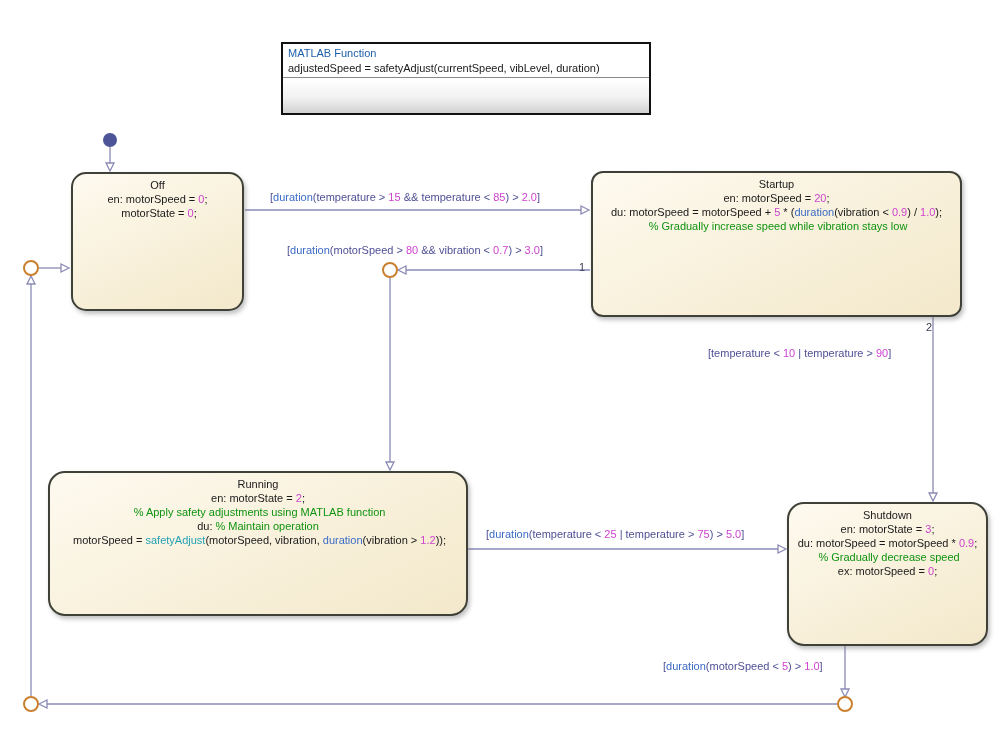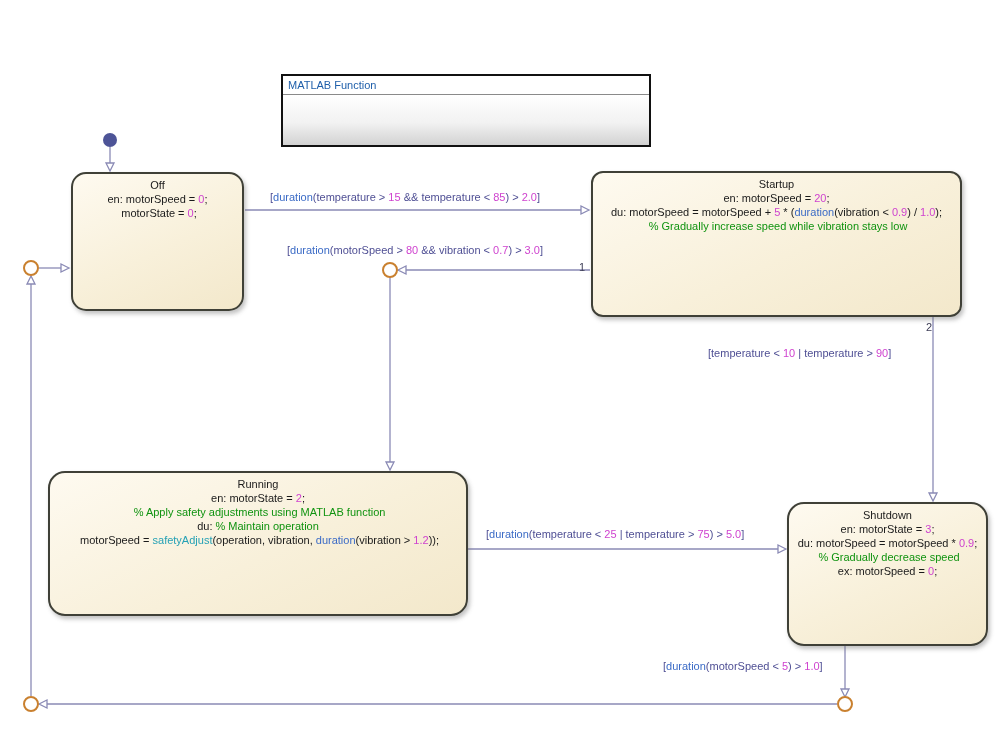--- a/index.html
+++ b/index.html
@@ -82,23 +82,24 @@
     <circle cx="110" cy="140" r="7" fill="#4d5497"></circle>
 
     <g fill="#ffffff" stroke="#c9802f" stroke-width="2">
       <circle cx="390" cy="270" r="7"></circle>
       <circle cx="845" cy="704" r="7"></circle>
       <circle cx="31" cy="704" r="7"></circle>
       <circle cx="31" cy="268" r="7"></circle>
     </g>
   </svg>
 
-  <div class="fnblock" style="left:281px;top:42px;width:370px;height:73px;margin-top:32px;">
+  <div class="fnblock" style="left:281px;top:42px;width:370px;height:73px;">
     <div class="fn-header">
       <div class="fn-title">MATLAB Function</div>
+      <div class="fn-sig">adjustedSpeed = safetyAdjust(currentSpeed, vibLevel, duration)</div>
     </div>
     <div class="fn-divider"></div>
     <div class="fn-body"></div>
   </div>
 
   <div class="state" style="left:71px;top:172px;width:173px;height:139px;border-radius:15px;">
     <div class="state-name">Off</div>
     <div>
         <div class="code-line"><span class="seg-k">en: motorSpeed = </span><span class="seg-n">0</span><span class="seg-k">;</span></div>
         <div class="code-line"><span class="seg-k"> motorState = </span><span class="seg-n">0</span><span class="seg-k">;</span></div>
@@ -113,21 +114,21 @@
         <div class="code-line"><span class="seg-c"> % Gradually increase speed while vibration stays low</span></div>
       </div>
   </div>
 
   <div class="state" style="left:48px;top:471px;width:420px;height:145px;">
     <div class="state-name">Running</div>
     <div>
         <div class="code-line"><span class="seg-k">en: motorState = </span><span class="seg-n">2</span><span class="seg-k">;</span></div>
         <div class="code-line"><span class="seg-c"> % Apply safety adjustments using MATLAB function</span></div>
         <div class="code-line"><span class="seg-k">du: </span><span class="seg-c">% Maintain operation</span></div>
-        <div class="code-line"><span class="seg-k"> motorSpeed = </span><span class="seg-f">safetyAdjust</span><span class="seg-k">(operation, vibration, </span><span class="seg-kw">duration</span><span class="seg-k">(vibration &gt; </span><span class="seg-n">1.2</span><span class="seg-k">));</span></div>
+        <div class="code-line"><span class="seg-k"> motorSpeed = </span><span class="seg-f">safetyAdjust</span><span class="seg-k">(motorSpeed, vibration, </span><span class="seg-kw">duration</span><span class="seg-k">(vibration &gt; </span><span class="seg-n">1.2</span><span class="seg-k">));</span></div>
       </div>
   </div>
 
   <div class="state" style="left:787px;top:502px;width:201px;height:144px;">
     <div class="state-name">Shutdown</div>
     <div>
         <div class="code-line"><span class="seg-k">en: motorState = </span><span class="seg-n">3</span><span class="seg-k">;</span></div>
         <div class="code-line"><span class="seg-k">du: motorSpeed = motorSpeed * </span><span class="seg-n">0.9</span><span class="seg-k">;</span></div>
         <div class="code-line"><span class="seg-c"> % Gradually decrease speed</span></div>
         <div class="code-line"><span class="seg-k">ex: motorSpeed = </span><span class="seg-n">0</span><span class="seg-k">;</span></div>

